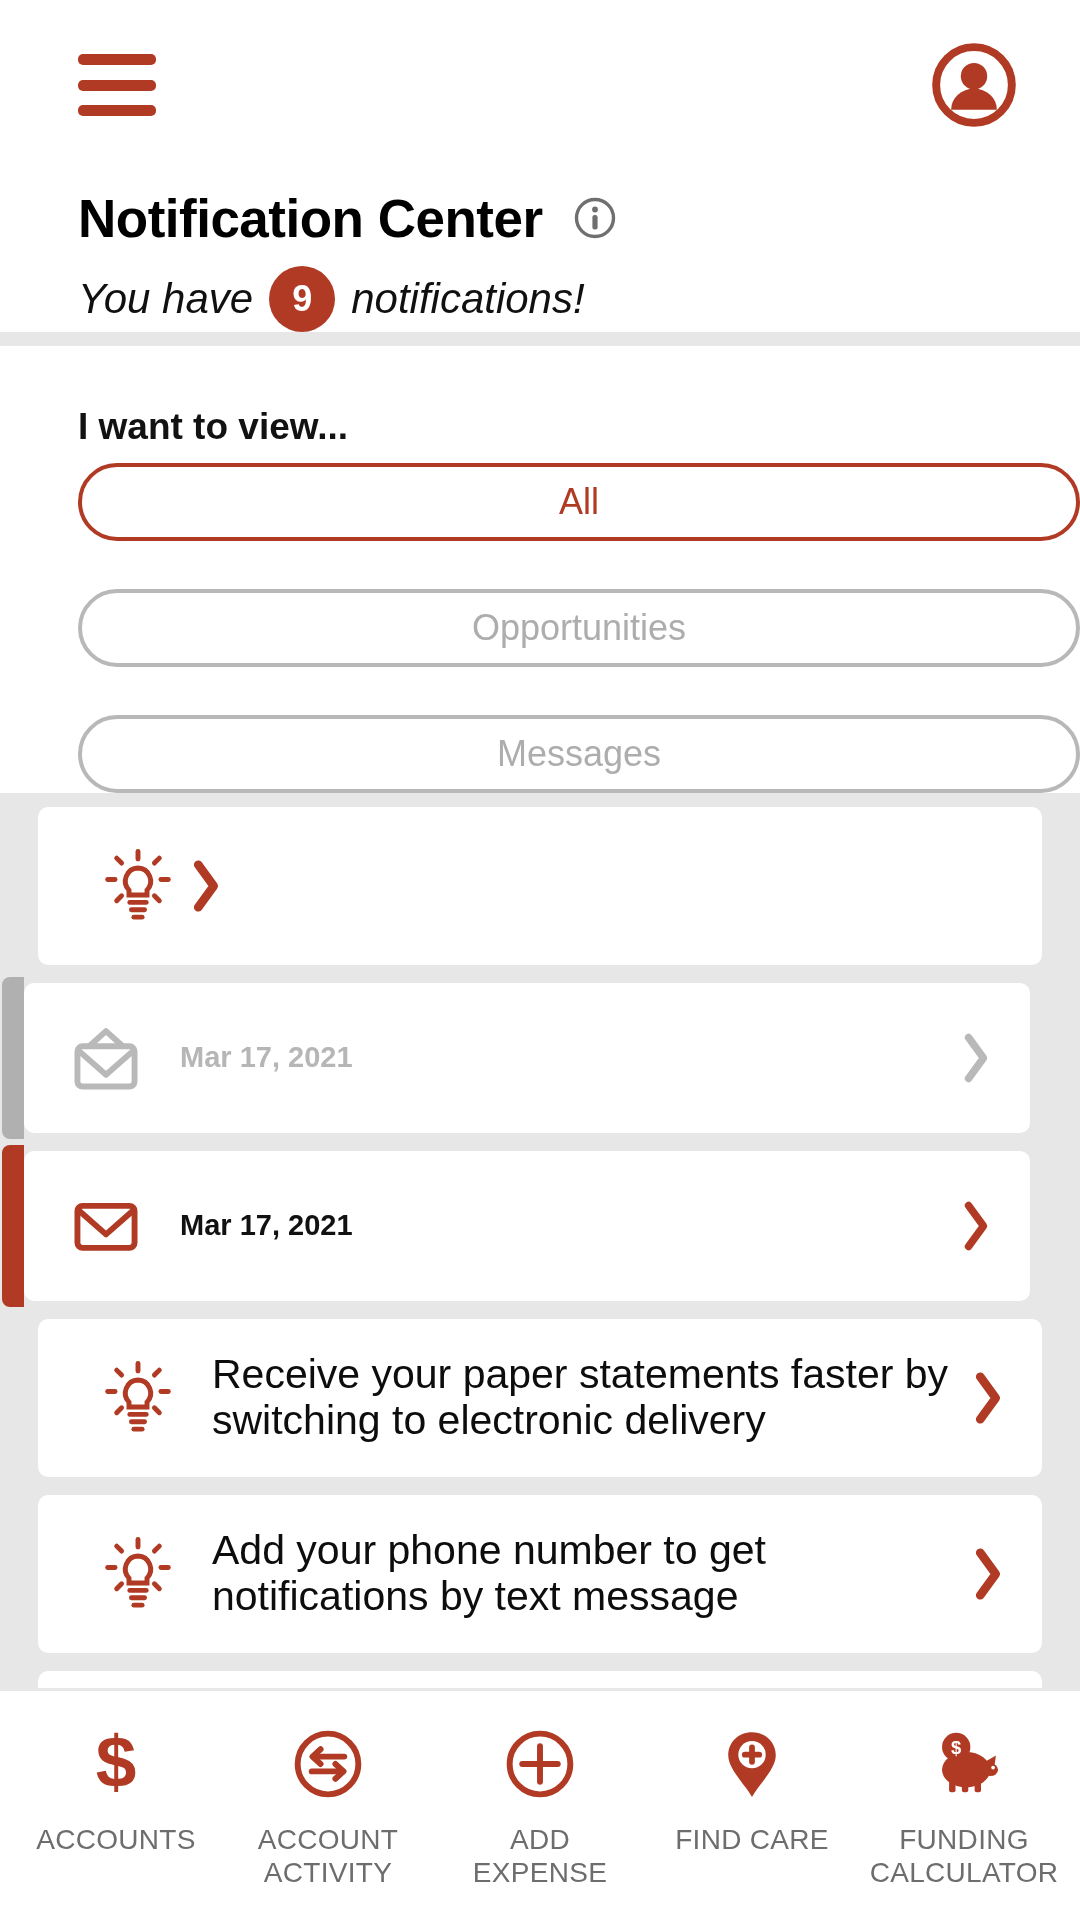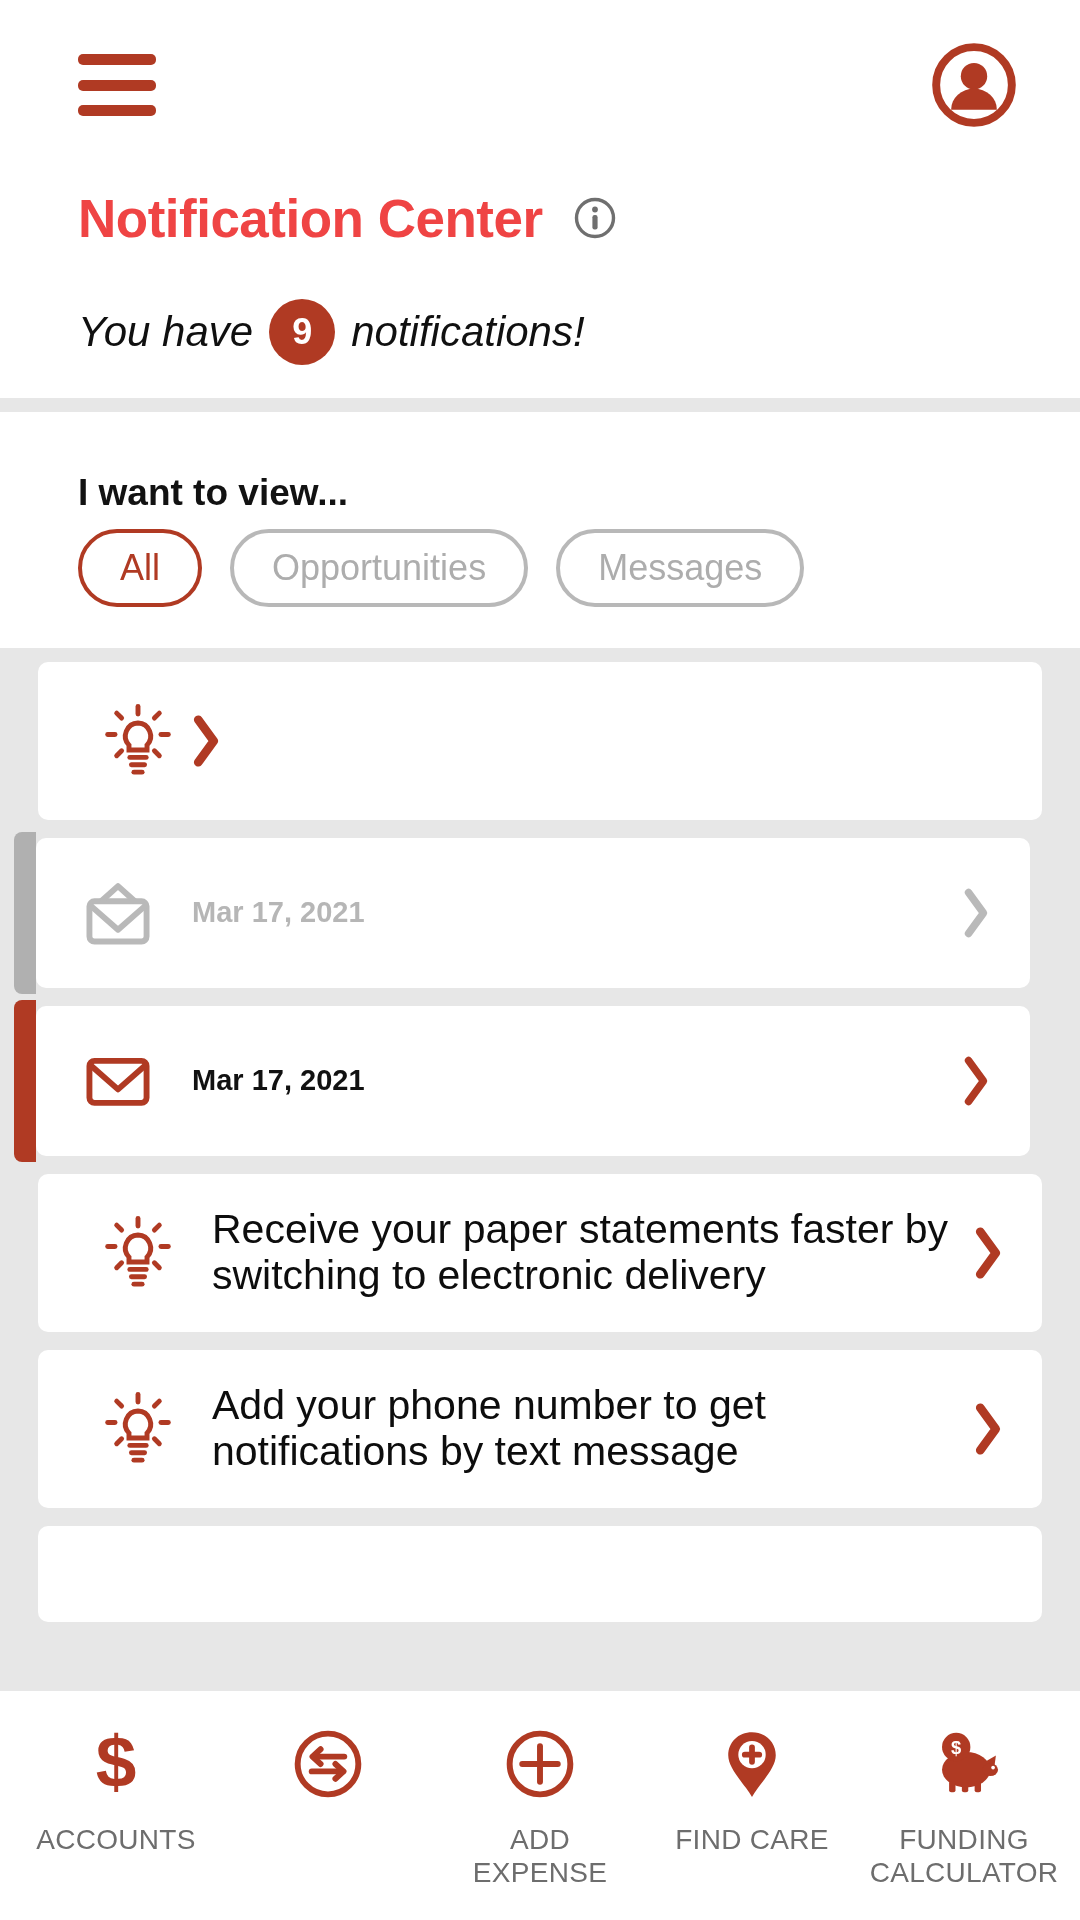--- a/index.html
+++ b/index.html
@@ -34,21 +34,21 @@
   }
   .avatar { width:88px; height:88px; }
 
   
   .titlewrap {
     padding:0 0 0 78px;
     display:flex; align-items:center; gap:30px;
     height:96px; flex:0 0 96px;
   }
   .page-title {
-    font-size:53px; font-weight:bold; color:#ef4444;
+    font-size:53px; font-weight:bold; color:#000000;
     letter-spacing:-0.5px; white-space:nowrap;
   }
   .info-icon { width:44px; height:44px; flex:0 0 44px; }
 
   
   .subwrap {
     flex:1 1 auto;
     display:flex; align-items:center;
     padding:0 0 0 78px;
   }
@@ -67,21 +67,21 @@
 
   
   .filters {
     flex:0 0 236px;
     background:#ffffff;
     padding:60px 0 0 78px;
   }
   .filters-label {
     font-size:37px; font-weight:bold; color:#121212; margin-bottom:15px;
   }
-  .pills { display:flex; gap:28px; }
+  .pills { display:flex; gap:48px;flex-direction:column; }
   .pill {
     border:4px solid #b8b8b8; border-radius:46px;
     height:78px; padding:0 38px;
     display:inline-flex; align-items:center; justify-content:center;
     font-size:36px; color:#adadad; background:#ffffff;
     cursor:pointer; white-space:nowrap;
   }
   .pill.selected { border-color:#b03a23; color:#b03a23; }
 
   
@@ -96,21 +96,21 @@
     position:relative;
     margin:0 38px 18px 38px;
     background:#ffffff;
     border-radius:10px;
     display:flex; align-items:center;
     min-height:158px;
     cursor:pointer;
   }
   .card.opportunity { padding:22px 34px 22px 52px; }
   .card.message {
-    margin-left:36px; margin-right:50px;
+    margin-left:24px; margin-right:50px;
     padding:18px 34px 18px 34px;
     min-height:150px;
   }
   .sidebar-flag {
     position:absolute; left:-22px; top:-6px; bottom:-6px;
     width:22px; border-radius:8px 0 0 8px;
   }
   .sidebar-flag.unread { background:#b03a23; }
   .sidebar-flag.read   { background:#b0b0b0; }
 
@@ -342,20 +342,21 @@
         <svg viewBox="0 0 100 100" width="74" height="74" aria-hidden="true">
           <circle cx="50" cy="50" r="41" fill="none" stroke="#b03a23" stroke-width="8"></circle>
           <g stroke="#b03a23" stroke-width="8" fill="none" stroke-linecap="round" stroke-linejoin="round">
             <line x1="30" y1="40" x2="72" y2="40"></line>
             <polyline points="40,30 29,40 40,50"></polyline>
             <line x1="28" y1="60" x2="70" y2="60"></line>
             <polyline points="60,50 71,60 60,70"></polyline>
           </g>
         </svg>
       </div>
+      <div class="navlabel">ACCOUNT<br>ACTIVITY</div>
     </div>
 
     <div class="navitem">
       <div class="navicon">
         <svg viewBox="0 0 100 100" width="74" height="74" aria-hidden="true">
           <circle cx="50" cy="50" r="41" fill="none" stroke="#b03a23" stroke-width="8"></circle>
           <g stroke="#b03a23" stroke-width="8" stroke-linecap="round">
             <line x1="50" y1="26" x2="50" y2="74"></line>
             <line x1="26" y1="50" x2="74" y2="50"></line>
           </g>

